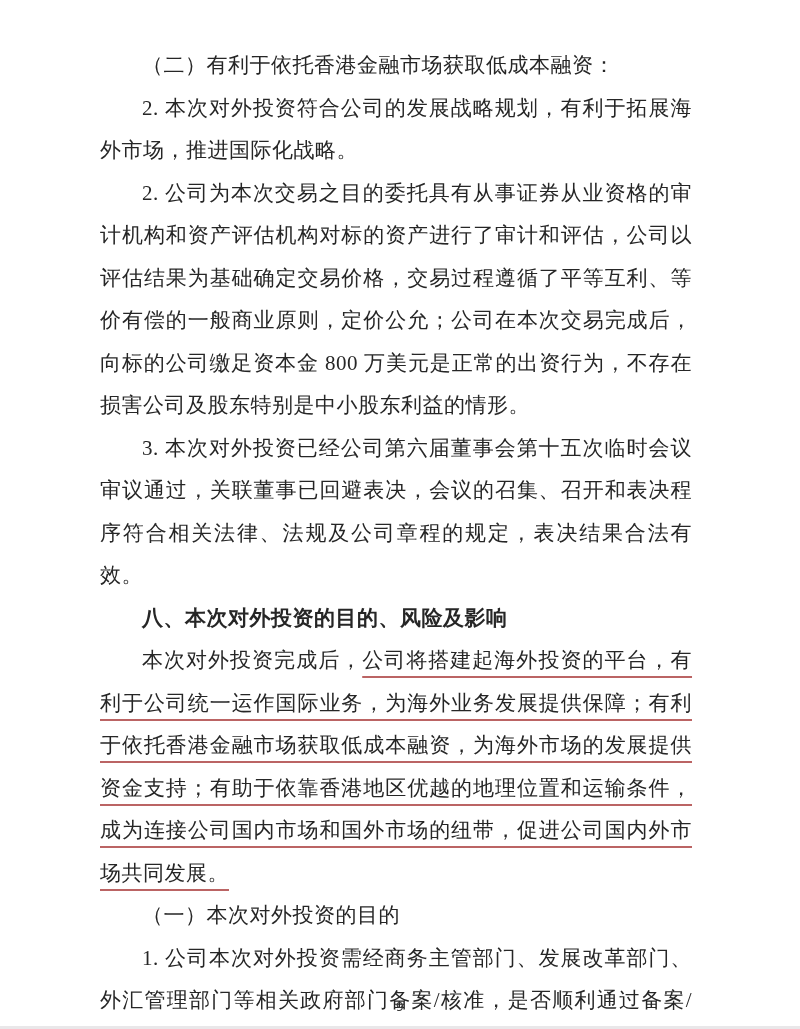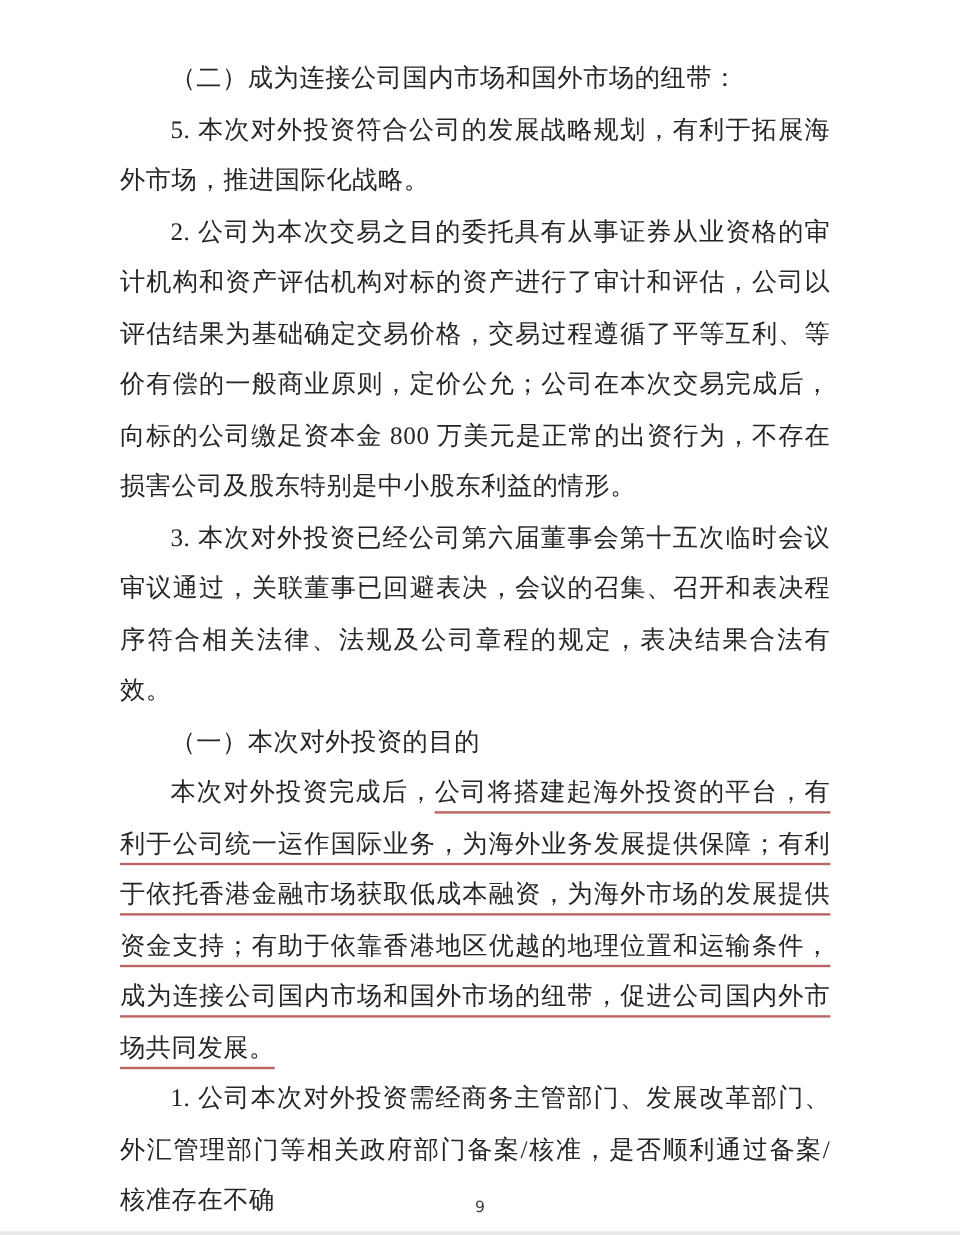--- a/index.html
+++ b/index.html
@@ -63,23 +63,24 @@
     height: 3px;
     background: var(--bottom-edge, #e9e7e9);
   }
 </style>
 </head>
 <body>
 
 <div class="doc-page">
   <div class="doc-content">
 
-  <p class="para"><span>（二）成为连接公司国内市场和国外市场的纽带：</span></p>
-      <p class="para"><span>5. 本次对外投资符合公司的发展战略规划，有利于拓展海外市场，推进国际化战略。</span></p>
+  <p class="para"><span>（二）有利于依托香港金融市场获取低成本融资：</span></p>
+      <p class="para"><span>2. 本次对外投资符合公司的发展战略规划，有利于拓展海外市场，推进国际化战略。</span></p>
       <p class="para"><span>2. 公司为本次交易之目的委托具有从事证券从业资格的审计机构和资产评估机构对标的资产进行了审计和评估，公司以评估结果为基础确定交易价格，交易过程遵循了平等互利、等价有偿的一般商业原则，定价公允；公司在本次交易完成后，向标的公司缴足资本金 800 万美元是正常的出资行为，不存在损害公司及股东特别是中小股东利益的情形。</span></p>
       <p class="para"><span>3. 本次对外投资已经公司第六届董事会第十五次临时会议审议通过，关联董事已回避表决，会议的召集、召开和表决程序符合相关法律、法规及公司章程的规定，表决结果合法有效。</span></p>
+      <p class="para heading"><span>八、本次对外投资的目的、风险及影响</span></p>
+      <p class="para"><span>本次对外投资完成后，</span><span class="u-red">公司将搭建起海外投资的平台，有利于公司统一运作国际业务，为海外业务发展提供保障；有利于依托香港金融市场获取低成本融资，为海外市场的发展提供资金支持；有助于依靠香港地区优越的地理位置和运输条件，成为连接公司国内市场和国外市场的纽带，促进公司国内外市场共同发展。</span></p>
       <p class="para"><span>（一）本次对外投资的目的</span></p>
-      <p class="para"><span>本次对外投资完成后，</span><span class="u-red">公司将搭建起海外投资的平台，有利于公司统一运作国际业务，为海外业务发展提供保障；有利于依托香港金融市场获取低成本融资，为海外市场的发展提供资金支持；有助于依靠香港地区优越的地理位置和运输条件，成为连接公司国内市场和国外市场的纽带，促进公司国内外市场共同发展。</span></p>
       <p class="para"><span>1. 公司本次对外投资需经商务主管部门、发展改革部门、外汇管理部门等相关政府部门备案/核准，是否顺利通过备案/核准存在不确</span></p>
     </div>
   <div class="footer-pagenum">9</div>
   <div class="bottom-edge"></div>
 </div>
 
 </body></html>

